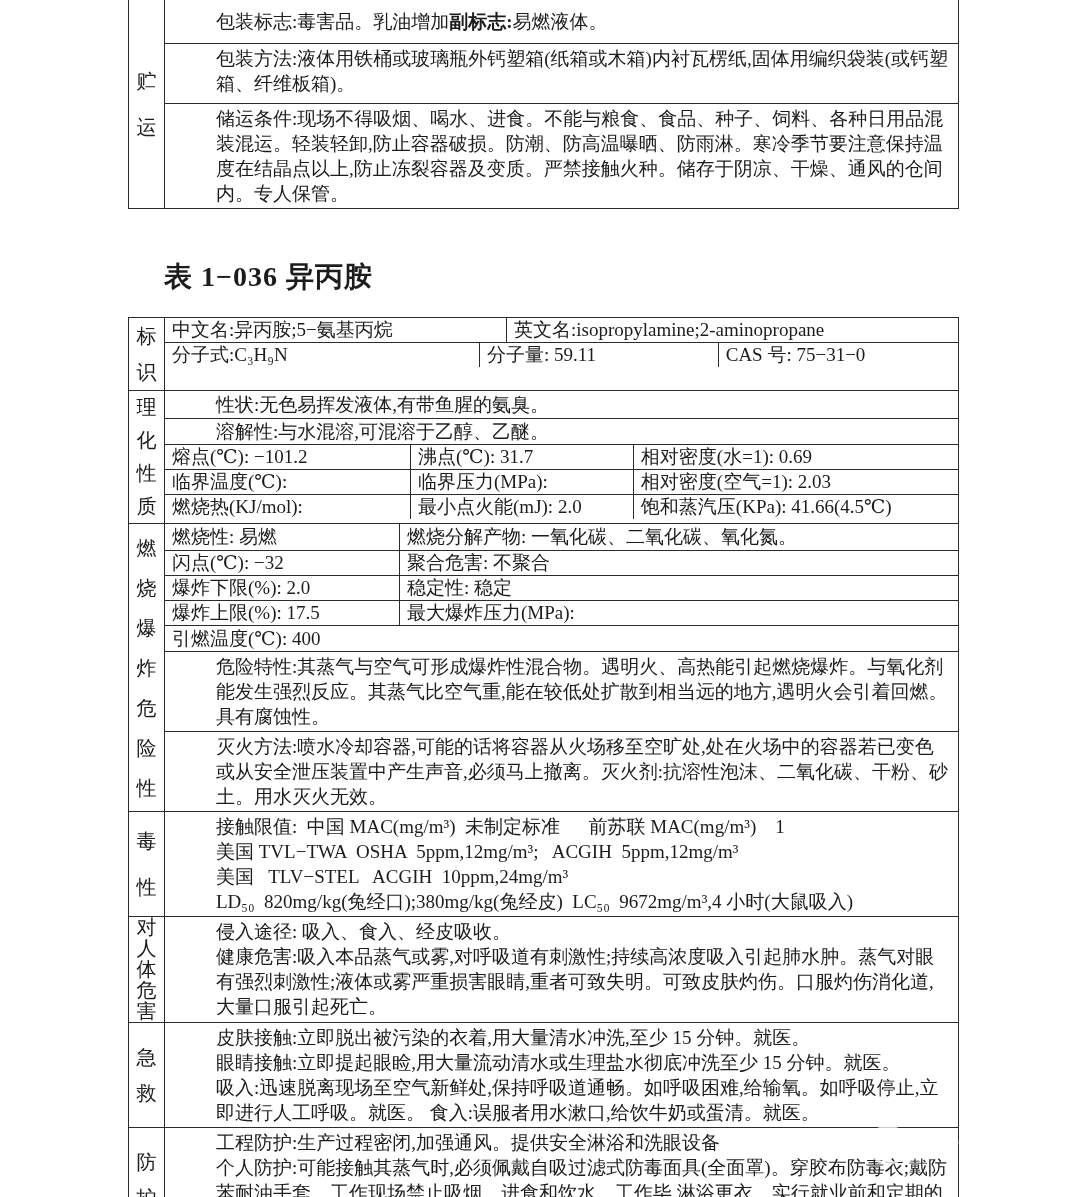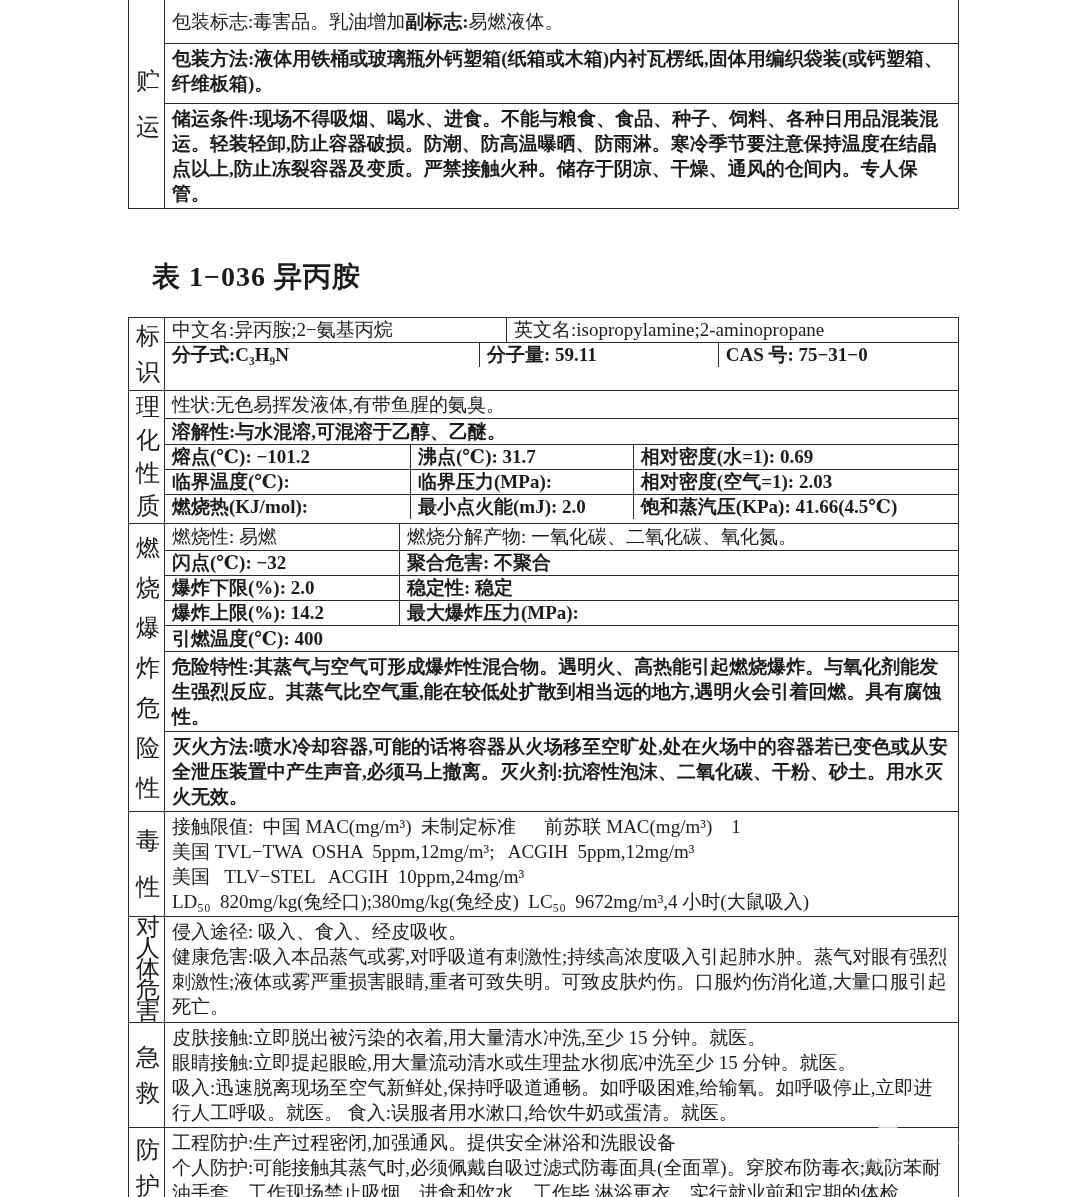--- a/index.html
+++ b/index.html
@@ -7,53 +7,53 @@
     position:relative;width:1080px;height:1197px;background:#ffffff;overflow:hidden;
     font-family:"Liberation Serif","DejaVu Serif",serif;color:#1c1c1c;
   }
   
   .tbl{position:absolute;border:1.5px solid #2b2b2b;box-sizing:border-box;background:#fff;}
   .sec{display:flex;align-items:stretch;}
   .sec + .sec{border-top:1.2px solid #2b2b2b;}
   .lbl{width:36px;flex:0 0 36px;border-right:1px solid #2b2b2b;display:flex;
        align-items:center;justify-content:center;box-sizing:border-box;}
   .lbl span{display:block;width:21px;text-align:center;word-break:break-all;
-       font-size:24px;}
+       font-size:20px;}
   .rows{flex:1 1 auto;display:flex;flex-direction:column;min-width:0;}
   .row{display:flex;align-items:stretch;box-sizing:border-box;}
-  .row + .row{border-top:1px solid #2b2b2b;font-weight:bold;}
+  .row + .row{border-top:1px solid #2b2b2b;}
   .cell{box-sizing:border-box;padding:0 7px;font-size:19px;line-height:24px;
         display:flex;align-items:center;min-width:0;}
   .cell + .cell{border-left:1px solid #2b2b2b;}
   .cell.multi{display:block;white-space:pre-wrap;line-height:25px;padding:2px 7px;}
   
   .w43{width:43%;} .w57{width:57%;}
   .w396{width:39.6%;} .w301{width:30.1%;} .w303{width:30.3%;}
   .w309{width:30.9%;} .w281{width:28.1%;} .w410{width:41%;}
   .w295{width:29.5%;} .w705{width:70.5%;}
-  .full{width:100%;}
+  .full{width:100%;margin-left:44px;}
   
   .h43{min-height:43px;} .h60{min-height:60px;} .h102{min-height:102px;}
   .h24{min-height:24px;} .h25{min-height:25px;} .h26{min-height:26px;} .h27{min-height:27px;}
   .h76{min-height:76px;} .h75{min-height:75px;}
   .h94{min-height:94px;} .h99{min-height:99px;} .h103{min-height:102px;} .h71{min-height:71px;}
   
   .lh-storage span{line-height:46px;}
   .lh-id span{line-height:36px;}
   .lh-phys span{line-height:33px;}
   .lh-fire span{line-height:40px;}
   .lh-tox span{line-height:46px;}
   .lh-human span{line-height:21px;}
   .lh-aid span{line-height:36px;}
   .lh-prot span{line-height:36px;}
   
   .storage{left:128px;top:0;width:831px;border-top:none;}
   .s4text{line-height:23.5px;}
   
-  .title{position:absolute;left:152px;top:258px;margin:0;font-size:28px;font-weight:bold;
+  .title{position:absolute;left:164px;top:258px;margin:0;font-size:28px;font-weight:bold;
          letter-spacing:1px;}
   
   .main{left:128px;top:317px;width:831px;}
   .bold{font-weight:bold;}
   
   .watermark{position:absolute;left:868px;top:1124px;display:flex;align-items:center;
              mix-blend-mode:lighten;pointer-events:none;}
   .wm-logo{width:40px;height:40px;border:3px solid #cdcdcd;border-radius:50%;
            box-sizing:border-box;flex:0 0 40px;margin-right:-14px;background:transparent;}
   .wm-text{font-family:"Liberation Sans","DejaVu Sans",sans-serif;font-weight:bold;
@@ -90,21 +90,21 @@
   <h1 class="title">表 1−036 异丙胺</h1>
 
   <div class="tbl main">
 
     <div class="sec">
       <div class="lbl lh-id">
         <span>标识</span>
       </div>
       <div class="rows">
         <div class="row h24">
-          <div class="cell w43">中文名:异丙胺;2−氨基丙烷</div>
+          <div class="cell w43">中文名:异丙胺;5−氨基丙烷</div>
           <div class="cell w57">英文名:isopropylamine;2-aminopropane</div>
         </div>
         <div class="row h24">
           <div class="cell w396">分子式:C₃H₉N</div>
           <div class="cell w301">分子量: 59.11</div>
           <div class="cell w303">CAS 号: 75−31−0</div>
         </div>
       </div>
     </div>
 
@@ -148,21 +148,21 @@
         </div>
         <div class="row h25">
           <div class="cell w295">闪点(℃): −32</div>
           <div class="cell w705">聚合危害: 不聚合</div>
         </div>
         <div class="row h25">
           <div class="cell w295">爆炸下限(%): 2.0</div>
           <div class="cell w705">稳定性: 稳定</div>
         </div>
         <div class="row h25">
-          <div class="cell w295">爆炸上限(%): 14.2</div>
+          <div class="cell w295">爆炸上限(%): 17.5</div>
           <div class="cell w705">最大爆炸压力(MPa):</div>
         </div>
         <div class="row h26">
           <div class="cell w295">引燃温度(℃): 400</div>
         </div>
         <div class="row h76">
           <div class="cell full multi">危险特性:其蒸气与空气可形成爆炸性混合物。遇明火、高热能引起燃烧爆炸。与氧化剂能发生强烈反应。其蒸气比空气重,能在较低处扩散到相当远的地方,遇明火会引着回燃。具有腐蚀性。</div>
         </div>
         <div class="row h75">
           <div class="cell full multi">灭火方法:喷水冷却容器,可能的话将容器从火场移至空旷处,处在火场中的容器若已变色或从安全泄压装置中产生声音,必须马上撤离。灭火剂:抗溶性泡沫、二氧化碳、干粉、砂土。用水灭火无效。</div>

